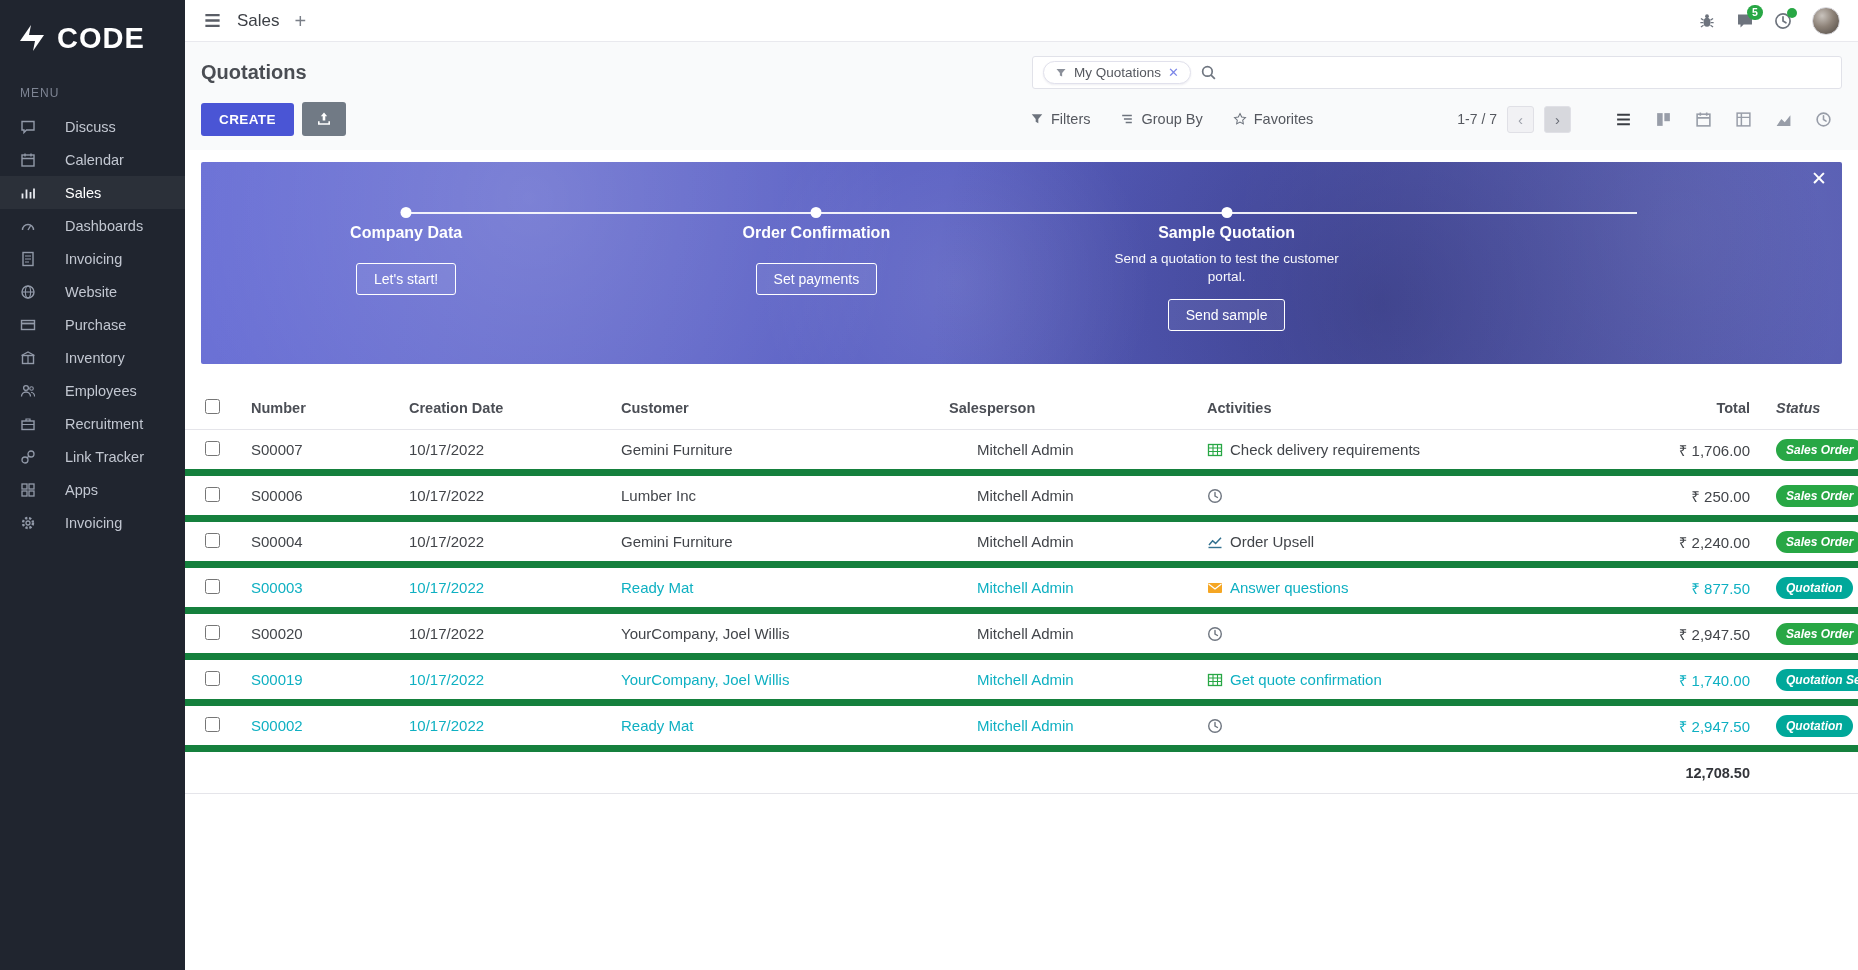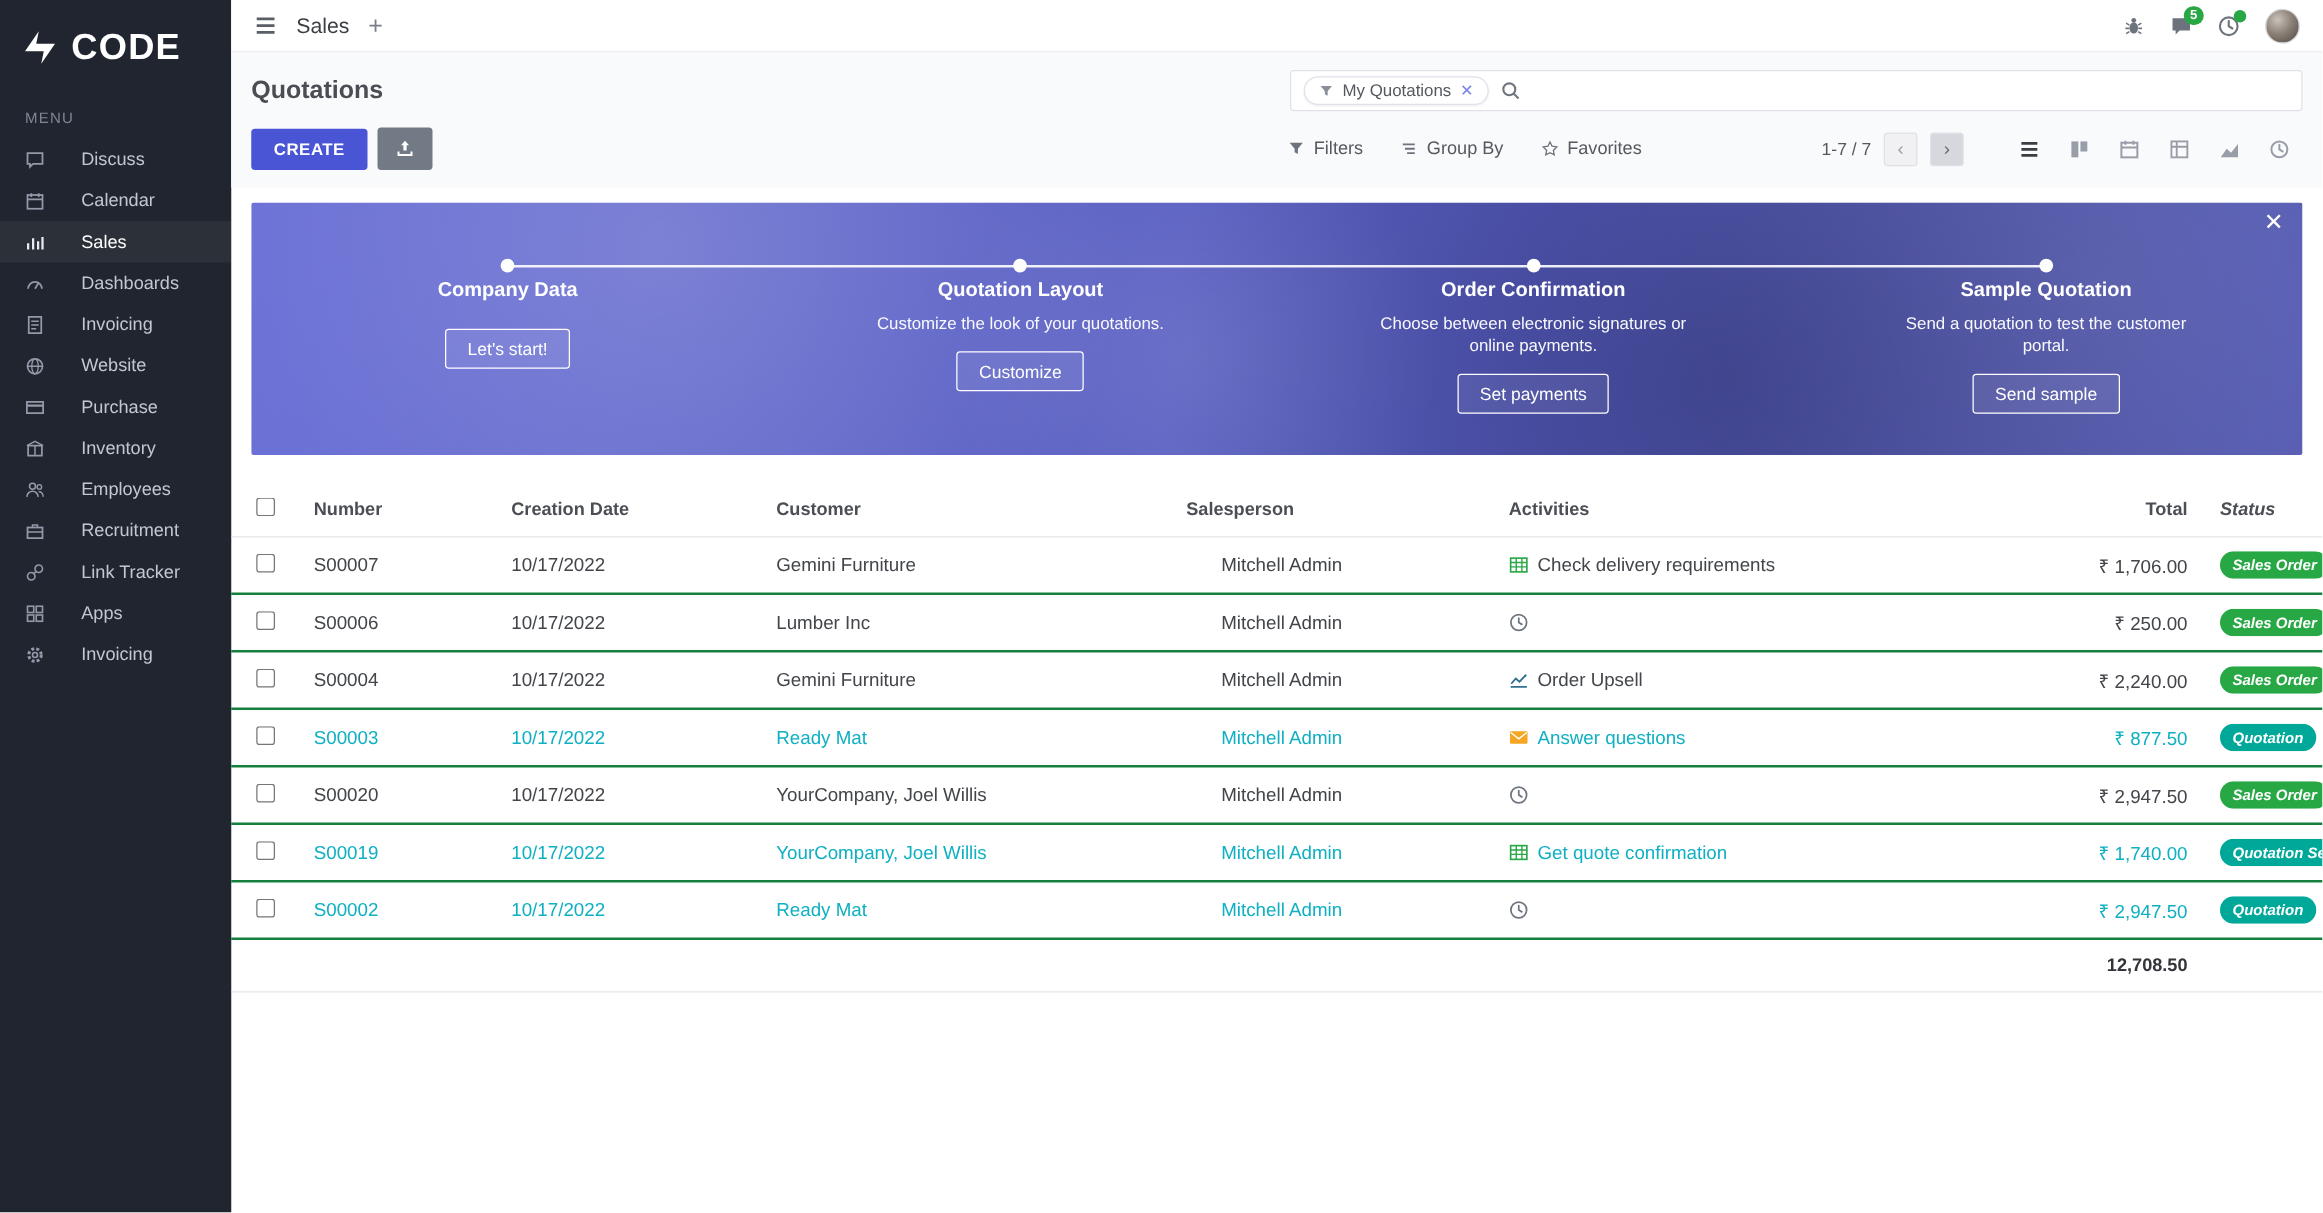--- a/index.html
+++ b/index.html
@@ -75,21 +75,21 @@
   .step { width:25%; text-align:center; position:relative; padding:0 20px; }
   .step-dot { position:absolute; top:-17px; left:50%; transform:translateX(-50%); width:11px; height:11px; border-radius:50%; background:#fff; }
   .step-title { font-size:16px; font-weight:700; margin-bottom:8px; }
   .step-desc { font-size:13.5px; line-height:1.35; max-width:260px; margin:0 auto; color:rgba(255,255,255,.96); }
   .step-btn { margin-top:13px; background:rgba(255,255,255,.07); border:1px solid #fff; color:#fff; font-size:14px; padding:7px 17px; border-radius:3px; cursor:pointer; font-family:inherit; }
 
   
   .table { margin-top:22px; }
   .tr { display:grid; grid-template-columns:50px 158px 212px 328px 258px 1fr 150px 96px; align-items:center; }
   .thead { height:44px; font-size:14.5px; font-weight:700; color:#4b4e55; border-bottom:1px solid #e5e5ea; }
-  .row { height:46px; border-bottom:2px solid #15803d; font-size:15px; color:#42454a; cursor:pointer; }
+  .row { height:46px; border-bottom:7px solid #15803d; font-size:15px; color:#42454a; cursor:pointer; }
   .td { padding-left:16px; overflow:hidden; white-space:nowrap; }
   .col-check { padding-left:20px; }
   .col-check input { width:15px; height:15px; accent-color:#7a7f88; cursor:pointer; }
   .col-total { text-align:right; padding-right:12px; padding-left:0; }
   .col-status { padding-left:14px;font-style:italic; }
   .row-info, .row-info .td { color:#0fb0c2; }
   .sp-cell { display:flex; align-items:center; }
   .sp-avatar { width:20px; height:20px; border-radius:50%; flex:none; margin-right:8px; background:radial-gradient(circle at 35% 30%, #caa27b 0%, #8a5a3c 55%, #5a39266 100%), radial-gradient(circle at 50% 50%, #9a6a48, #5f3c28); }
   .act-cell { display:flex; align-items:center; gap:7px; }
   .act-icon { display:inline-flex; flex:none; }
@@ -378,28 +378,21 @@
     <span class="banner-close">✕</span>
     <div class="banner-line"></div>
     <div class="banner-steps">
       <div class="step">
         <span class="step-dot"></span>
         <div class="step-title">Company Data</div>
         <button class="step-btn">Let's start!</button>
       </div>
       <div class="step">
         <span class="step-dot"></span>
-        <div class="step-title">Quotation Layout</div>
-        <div class="step-desc">Customize the look of your quotations.</div>
-        <button class="step-btn">Customize</button>
-      </div>
-      <div class="step">
-        <span class="step-dot"></span>
         <div class="step-title">Order Confirmation</div>
-        <div class="step-desc">Choose between electronic signatures or online payments.</div>
         <button class="step-btn">Set payments</button>
       </div>
       <div class="step">
         <span class="step-dot"></span>
         <div class="step-title">Sample Quotation</div>
         <div class="step-desc">Send a quotation to test the customer portal.</div>
         <button class="step-btn">Send sample</button>
       </div>
     </div>
   </div>

